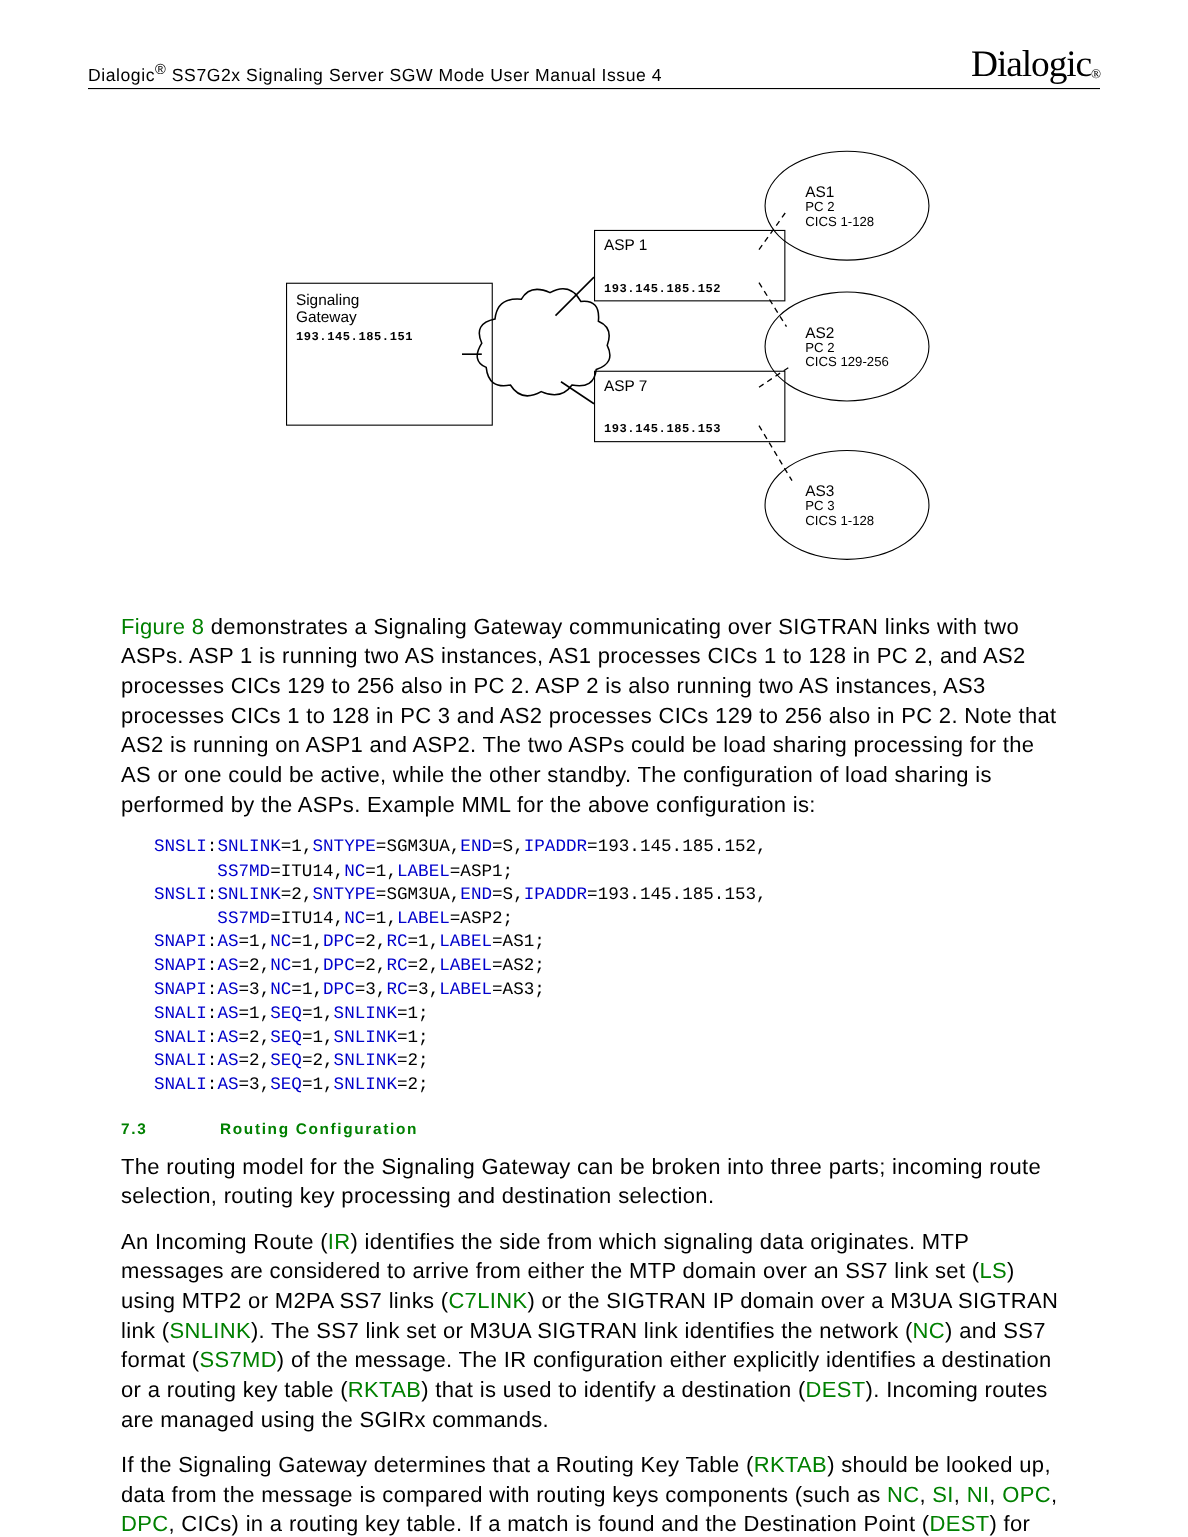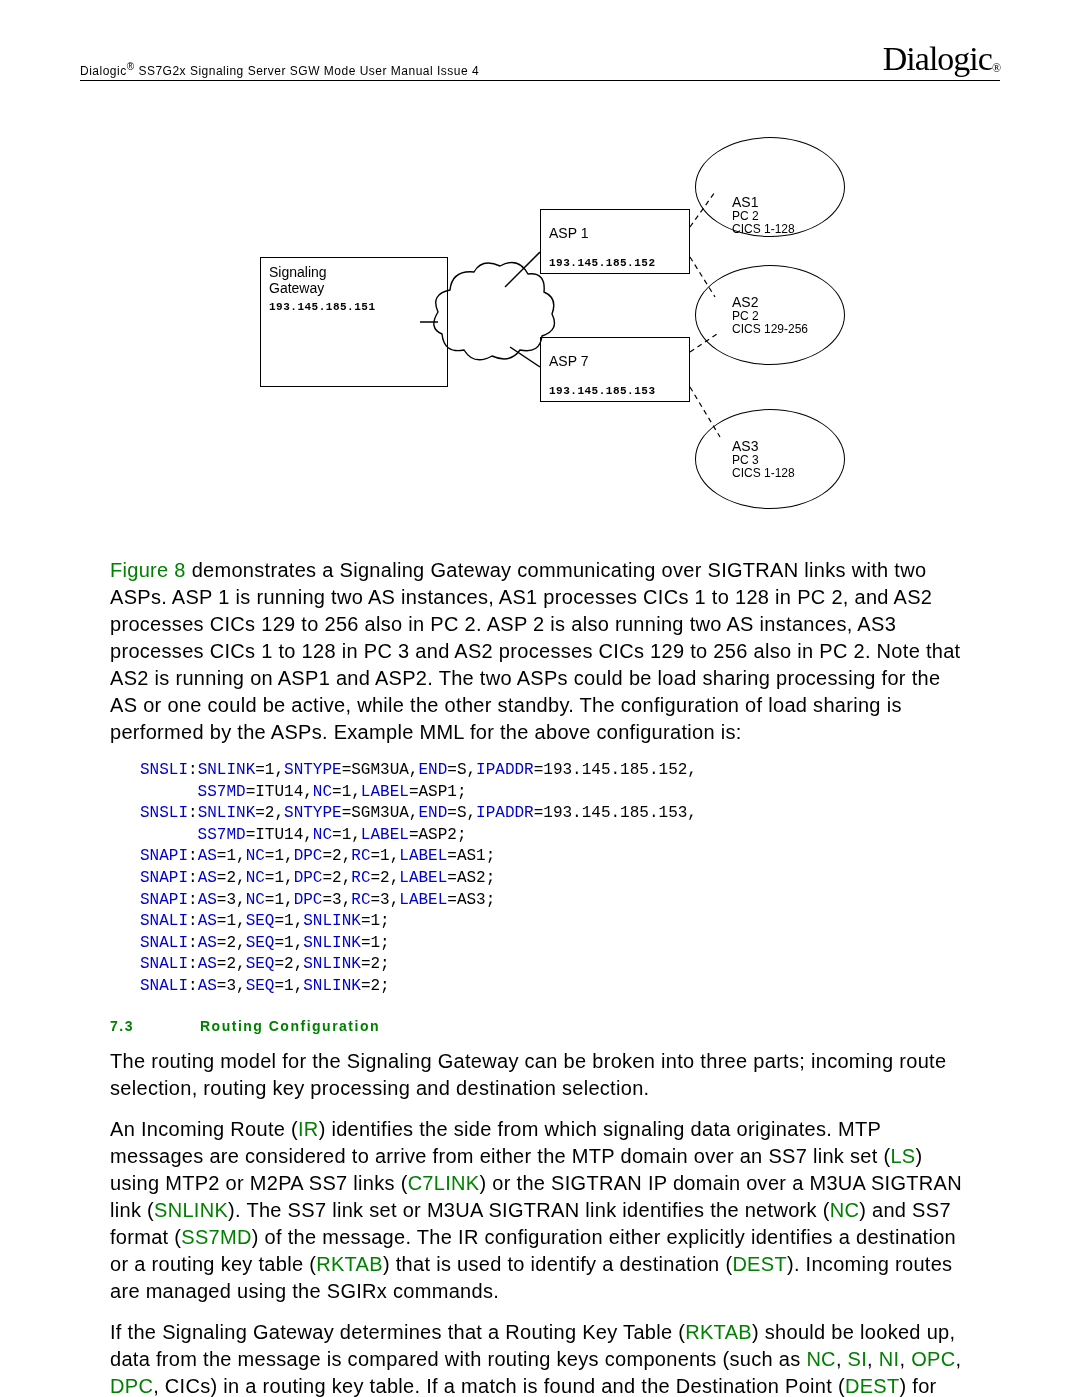--- a/index.html
+++ b/index.html
@@ -18,21 +18,21 @@
   }
   .header-row {
     display: flex;
     justify-content: space-between;
     align-items: flex-end;
     border-bottom: 1.5px solid #000;
     padding-bottom: 2px;
     margin-bottom: 6px;
   }
   .header-left {
-    font-size: 12px;
+    font-size: 16px;
     letter-spacing: 0.5px;
   }
   .logo {
     font-family: Georgia, 'Times New Roman', serif;
     font-size: 34px;
     font-weight: 400;
     letter-spacing: -1px;
   }
   .logo sub {
     font-size: 12px;
@@ -69,24 +69,24 @@
   }
   .sgw-ip {
     font-family: "Courier New", monospace;
     font-size: 11px;
     font-weight: bold;
     margin-top: 5px;
     letter-spacing: 0.5px;
   }
   .asp-box {
     position: absolute;
-    width: 150px;
+    width: 174px;
     height: 65px;
     border: 1.5px solid #000;
-    padding: 15px 8px;
+    padding: 4px 8px;
     font-size: 14px;
     box-sizing: border-box;
   }
   .asp1 { left: 380px; top: 72px; }
   .asp2 { left: 380px; top: 200px; }
   .asp-ip {
     font-family: "Courier New", monospace;
     font-size: 11px;
     font-weight: bold;
     position: absolute;
@@ -100,21 +100,21 @@
     height: 100px;
     border: 1.5px solid #000;
     border-radius: 50%;
     box-sizing: border-box;
     display: flex;
     flex-direction: column;
     justify-content: center;
     padding-left: 36px;
     font-size: 14px;
   }
-  .as1 { left: 535px; top: 0px; justify-content: flex-end; }
+  .as1 { left: 535px; top: 0px; }
   .as2 { left: 535px; top: 128px; }
   .as3 { left: 535px; top: 272px; }
   .as-sub { font-size: 12px; line-height: 1.1; }
   .body-text {
     font-size: 20px;
     line-height: 1.35;
     letter-spacing: 0.3px;
     margin: 14px 0;
   }
   .link-green { color: #008000; }

